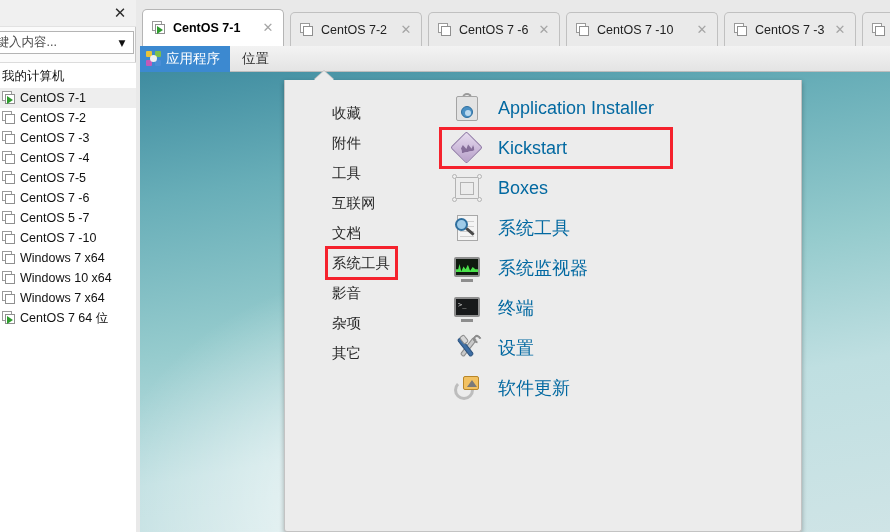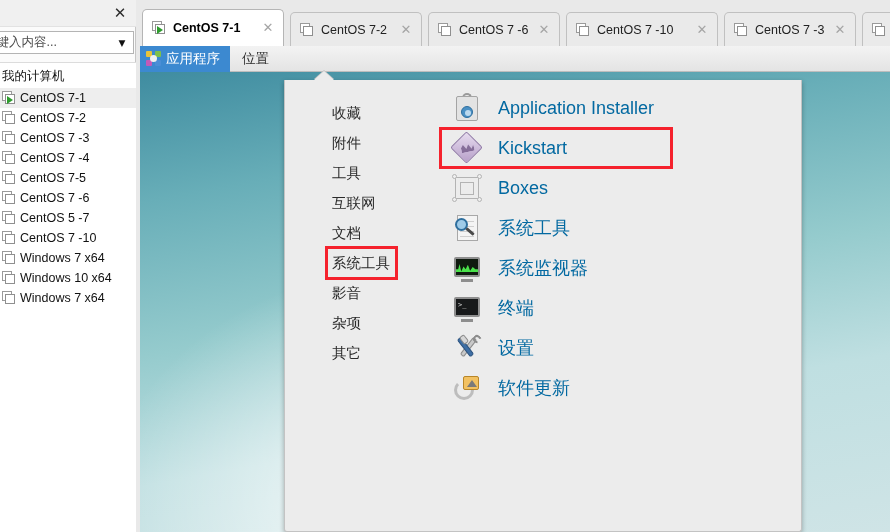--- a/index.html
+++ b/index.html
@@ -294,20 +294,28 @@
             </span>
             <span class="lib-label">Windows 10 x64</span>
           </div>
           <div class="lib-item">
             <span class="vmico">
               <span class="bk"></span>
               <span class="fr"></span>
             </span>
             <span class="lib-label">Windows 7 x64</span>
           </div>
+          <div class="lib-item">
+            <span class="vmico run">
+              <span class="bk"></span>
+              <span class="fr"></span>
+              <span class="play"></span>
+            </span>
+            <span class="lib-label">CentOS 7 64 位</span>
+          </div>
         </div>
     </div>
   </div>
 
   <div id="vmwin">
     <div id="tabstrip">
         <div class="tab active" style="left: 6px; width: 142px;">
           <span class="ticon vmico run">
             <span class="bk"></span>
             <span class="fr"></span>

